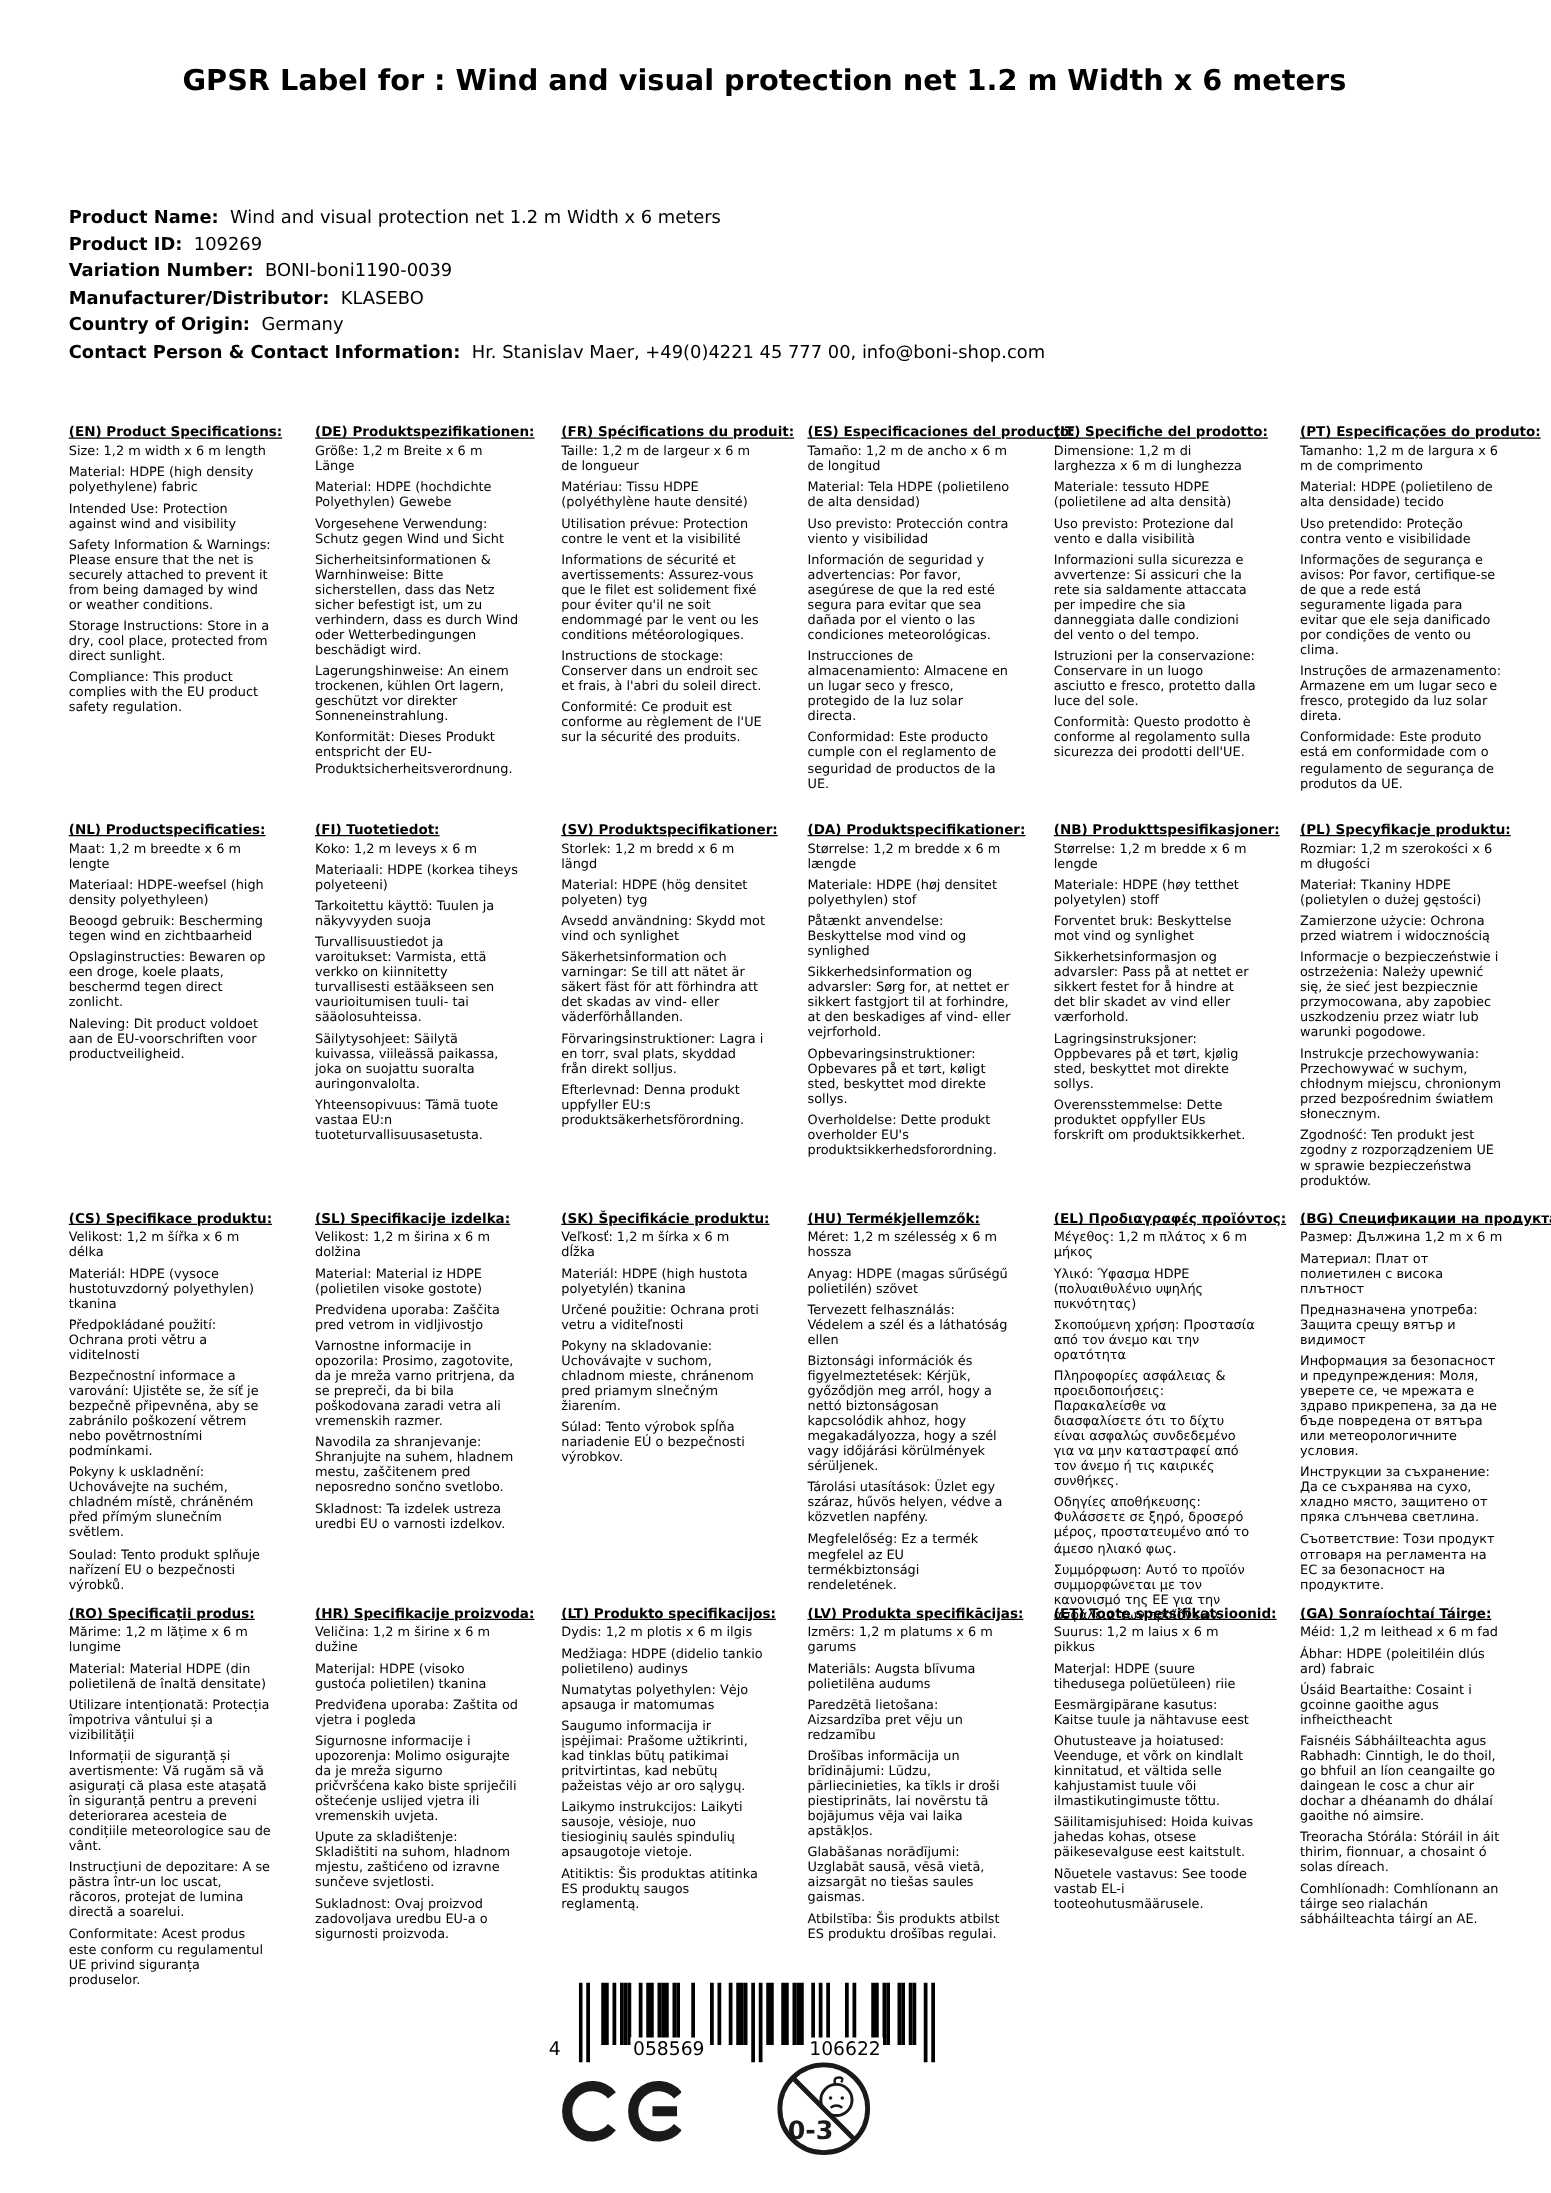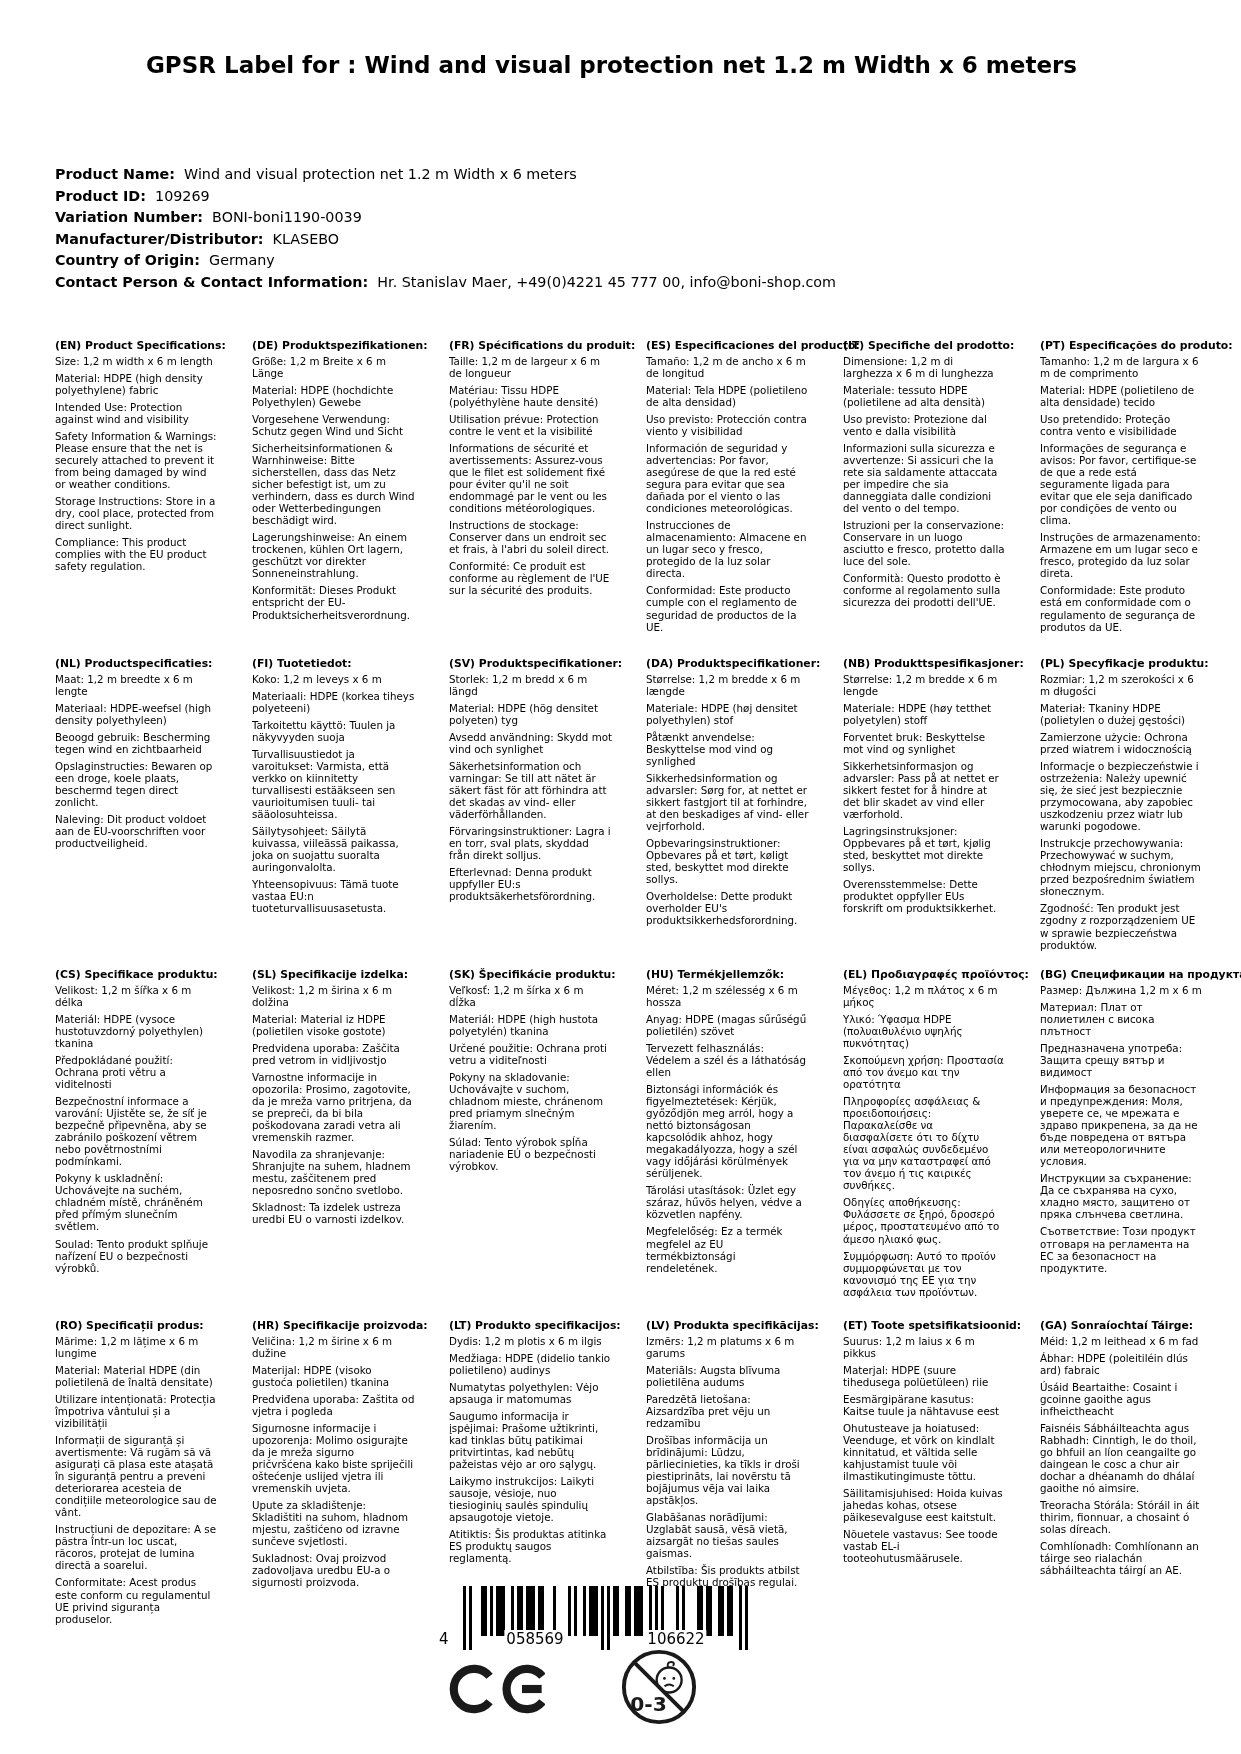--- a/index.html
+++ b/index.html
@@ -8,23 +8,23 @@
   .title{position:absolute;top:48px;left:110px;right:128px;text-align:center;
          font-size:23px;font-weight:bold;line-height:1.5;}
   .product-info{position:absolute;left:55px;top:164px;font-size:14.3px;line-height:21.5px;}
   .pi-label{font-weight:bold;}
   .pi-value{font-weight:normal;}
   .lang-row{position:absolute;left:55px;width:1148px;display:grid;
             grid-template-columns:repeat(6,163px);column-gap:34px;}
   .lang-row.r1{top:340px;}
   .lang-row.r2{top:658px;}
   .lang-row.r3{top:969px;}
-  .lang-row.r4{top:1320px;}
+  .lang-row.r4{top:1285px;}
   .lang-block{font-size:10.3px;line-height:1.17;}
-  .lang-heading{font-weight:bold;font-size:10.8px;white-space:nowrap;margin-bottom:2px;}
+  .lang-heading{font-weight:bold;font-size:10.8px;white-space:nowrap;margin-bottom:2px;text-decoration:underline;}
   .lang-par{margin-bottom:5px;overflow-wrap:break-word;}
   .barcode-wrap{position:absolute;left:437px;top:1586px;width:320px;height:66px;}
   .barcode-bars{position:absolute;left:26px;top:0;}
   .bc-digit{position:absolute;font-size:15px;font-family:"DejaVu Sans",sans-serif;}
   .bc-first{left:2px;top:44px;}
   .bc-left{left:98px;top:44px;transform:translateX(-50%);background:#fff;padding:0 2px;}
   .bc-right{left:239px;top:44px;transform:translateX(-50%);background:#fff;padding:0 2px;}
   .ce-wrap{position:absolute;left:449px;top:1658px;}
   .age-wrap{position:absolute;left:620px;top:1648px;}
 </style>

